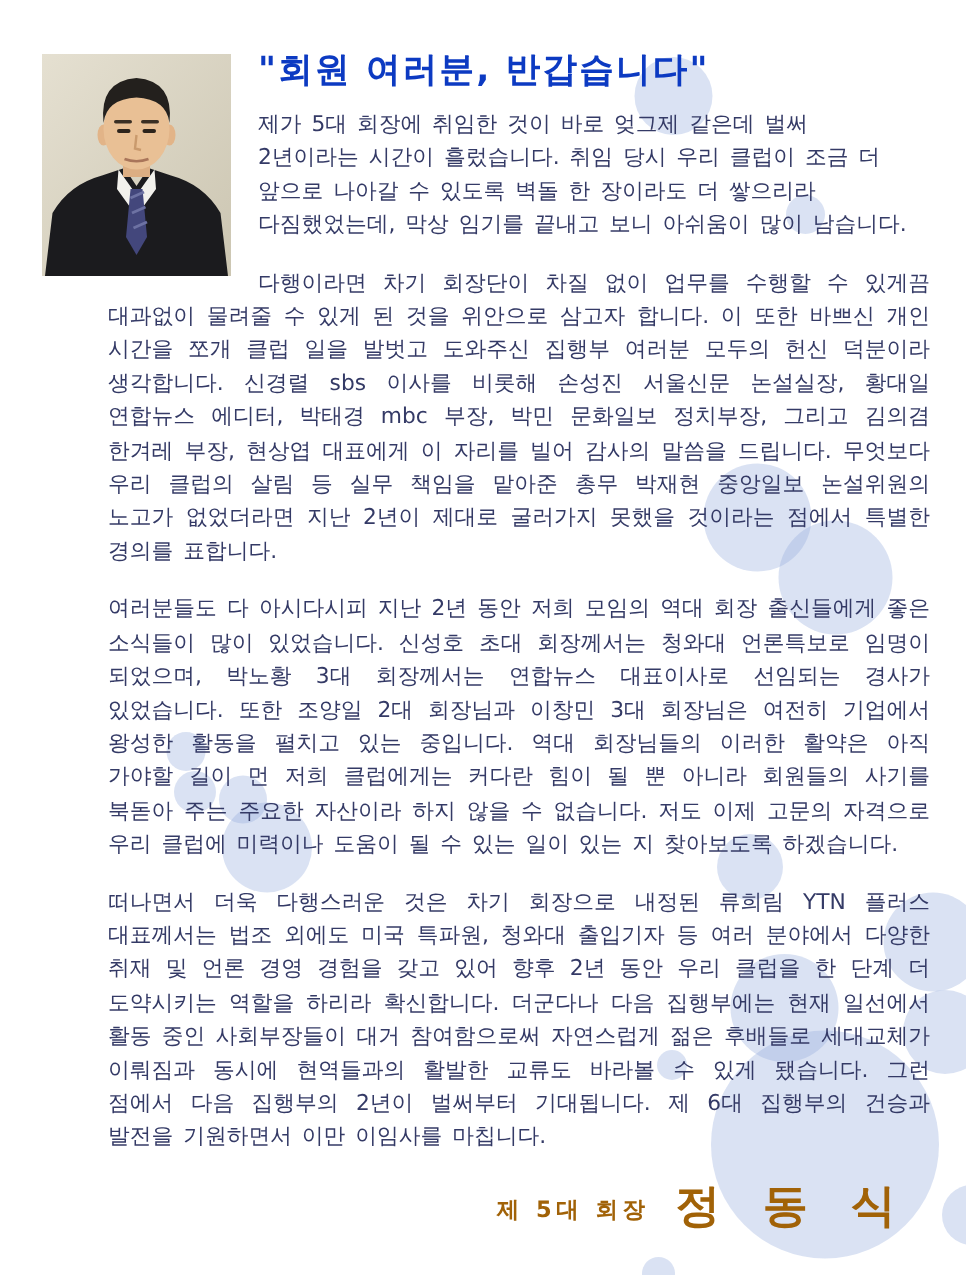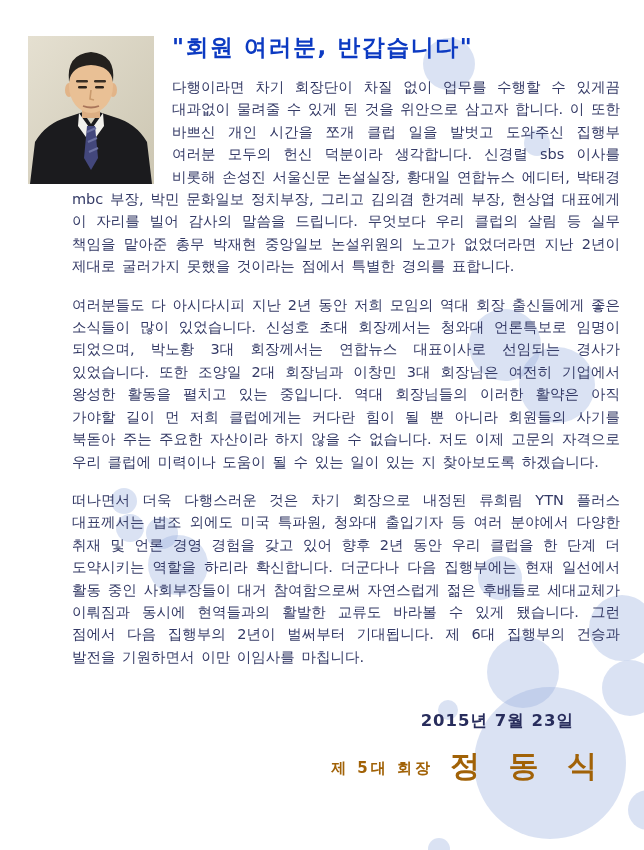--- a/index.html
+++ b/index.html
@@ -142,25 +142,28 @@
         <rect x="50" y="50" width="9" height="2.6" rx="1.3" fill="#2d241c"></rect>
         <rect x="67" y="50" width="9" height="2.6" rx="1.3" fill="#2d241c"></rect>
 
         <path d="M63,54 L62,63 L66,64" stroke="#c99a6d" stroke-width="1.6" fill="none"></path>
         <path d="M55,70 Q63,73 71,70" stroke="#a9755a" stroke-width="1.8" fill="none"></path>
       </svg>
     </div>
 
     <h1 class="title">"회원 여러분, 반갑습니다"</h1>
 
+    <p class="para lead">제가 5대 회장에 취임한 것이 바로 엊그제 같은데 벌써
+2년이라는 시간이 흘렀습니다. 취임 당시 우리 클럽이 조금 더
+앞으로 나아갈 수 있도록 벽돌 한 장이라도 더 쌓으리라
+다짐했었는데, 막상 임기를 끝내고 보니 아쉬움이 많이 남습니다.</p>
     <p class="para just">다행이라면 차기 회장단이 차질 없이 업무를 수행할 수 있게끔 대과없이 물려줄 수 있게 된 것을 위안으로 삼고자 합니다. 이 또한 바쁘신 개인 시간을 쪼개 클럽 일을 발벗고 도와주신 집행부 여러분 모두의 헌신 덕분이라 생각합니다. 신경렬 sbs 이사를 비롯해 손성진 서울신문 논설실장, 황대일 연합뉴스 에디터, 박태경 mbc 부장, 박민 문화일보 정치부장, 그리고 김의겸 한겨레 부장, 현상엽 대표에게 이 자리를 빌어 감사의 말씀을 드립니다. 무엇보다 우리 클럽의 살림 등 실무 책임을 맡아준 총무 박재현 중앙일보 논설위원의 노고가 없었더라면 지난 2년이 제대로 굴러가지 못했을 것이라는 점에서 특별한 경의를 표합니다.</p>
     <p class="para just">여러분들도 다 아시다시피 지난 2년 동안 저희 모임의 역대 회장 출신들에게 좋은 소식들이 많이 있었습니다. 신성호 초대 회장께서는 청와대 언론특보로 임명이 되었으며, 박노황 3대 회장께서는 연합뉴스 대표이사로 선임되는 경사가 있었습니다. 또한 조양일 2대 회장님과 이창민 3대 회장님은 여전히 기업에서 왕성한 활동을 펼치고 있는 중입니다. 역대 회장님들의 이러한 활약은 아직 가야할 길이 먼 저희 클럽에게는 커다란 힘이 될 뿐 아니라 회원들의 사기를 북돋아 주는 주요한 자산이라 하지 않을 수 없습니다. 저도 이제 고문의 자격으로 우리 클럽에 미력이나 도움이 될 수 있는 일이 있는 지 찾아보도록 하겠습니다.</p>
     <p class="para just">떠나면서 더욱 다행스러운 것은 차기 회장으로 내정된 류희림 YTN 플러스 대표께서는 법조 외에도 미국 특파원, 청와대 출입기자 등 여러 분야에서 다양한 취재 및 언론 경영 경험을 갖고 있어 향후 2년 동안 우리 클럽을 한 단계 더 도약시키는 역할을 하리라 확신합니다. 더군다나 다음 집행부에는 현재 일선에서 활동 중인 사회부장들이 대거 참여함으로써 자연스럽게 젊은 후배들로 세대교체가 이뤄짐과 동시에 현역들과의 활발한 교류도 바라볼 수 있게 됐습니다. 그런 점에서 다음 집행부의 2년이 벌써부터 기대됩니다. 제 6대 집행부의 건승과 발전을 기원하면서 이만 이임사를 마칩니다.</p>
 
-    <div class="date">2015년 7월 23일</div>
 
     <div class="signature">
       <span class="sig-prefix">제 5대 회장</span>
       <span class="sig-name">정 동 식</span>
     </div>
 
   </div>
 </div>
 
 </body></html>

